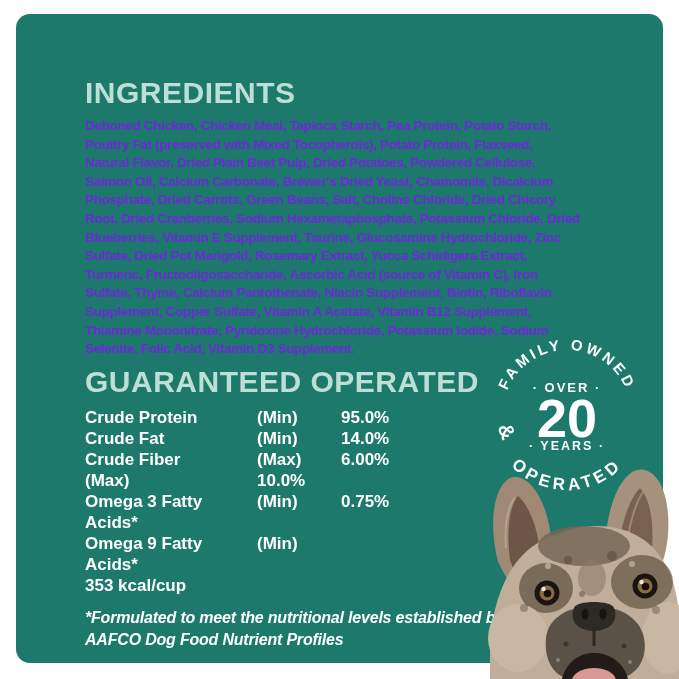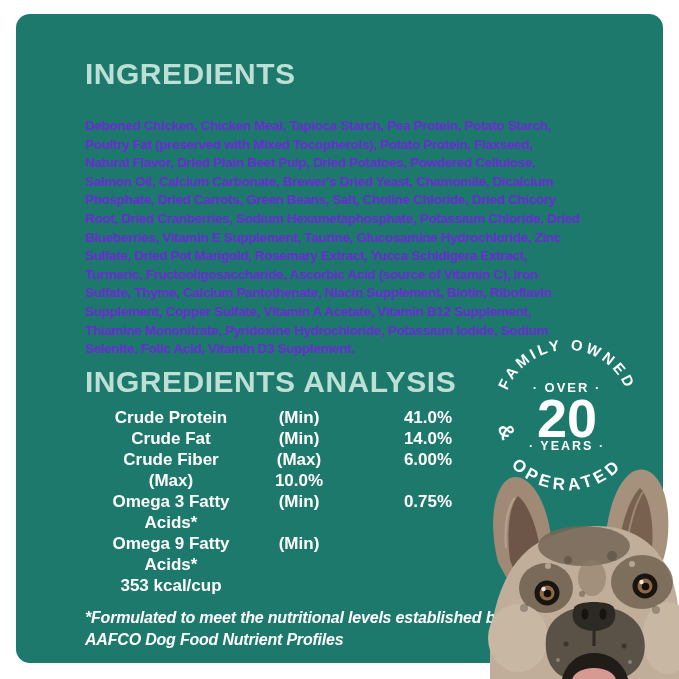--- a/index.html
+++ b/index.html
@@ -15,62 +15,62 @@
     position:absolute;left:85px;color:#BDDFD6;font-weight:bold;
     font-size:30px;letter-spacing:.5px;white-space:nowrap;
   }
   .ing-text{
     position:absolute;left:85px;top:117px;width:565px;
     color:#6d28d9;font-weight:bold;font-size:13.5px;line-height:18.6px;
     letter-spacing:-0.35px;white-space:pre-line;
   }
   .atable{
     position:absolute;left:85px;top:407px;width:430px;
-    color:#ffffff;font-weight:bold;font-size:17px;text-align:center;
+    color:#ffffff;font-weight:bold;font-size:17px;
   }
   .arow{display:grid;grid-template-columns:172px 84px 1fr;line-height:21px;}
   .arow .span2{grid-column:1/3;}
   .fn{
     position:absolute;left:85px;color:#ffffff;font-style:italic;font-weight:bold;
     font-size:16px;line-height:21.5px;white-space:pre-line;letter-spacing:-0.2px;
   }
   .badge{position:absolute;left:479px;top:326px;}
   .badge text{fill:#ffffff;font-weight:bold;font-family:"Liberation Sans",sans-serif;}
   .dog{position:absolute;left:488px;top:438px;}
 </style>
 </head>
 <body>
 
 <div class="screen">
 
   <div class="panel"></div>
 
-  <div class="heading" style="top:57px">INGREDIENTS</div>
+  <div class="heading" style="top:76px">INGREDIENTS</div>
 
   <div class="ing-text">Deboned Chicken, Chicken Meal, Tapioca Starch, Pea Protein, Potato Starch,
 Poultry Fat (preserved with Mixed Tocopherols), Potato Protein, Flaxseed,
 Natural Flavor, Dried Plain Beet Pulp, Dried Potatoes, Powdered Cellulose,
 Salmon Oil, Calcium Carbonate, Brewer's Dried Yeast, Chamomile, Dicalcium
 Phosphate, Dried Carrots, Green Beans, Salt, Choline Chloride, Dried Chicory
 Root, Dried Cranberries, Sodium Hexametaphosphate, Potassium Chloride, Dried
 Blueberries, Vitamin E Supplement, Taurine, Glucosamine Hydrochloride, Zinc
 Sulfate, Dried Pot Marigold, Rosemary Extract, Yucca Schidigera Extract,
 Turmeric, Fructooligosaccharide, Ascorbic Acid (source of Vitamin C), Iron
 Sulfate, Thyme, Calcium Pantothenate, Niacin Supplement, Biotin, Riboflavin
 Supplement, Copper Sulfate, Vitamin A Acetate, Vitamin B12 Supplement,
 Thiamine Mononitrate, Pyridoxine Hydrochloride, Potassium Iodide, Sodium
 Selenite, Folic Acid, Vitamin D3 Supplement.</div>
 
-  <div class="heading" style="top:365px">INGREDIENTS ANALYSIS</div>
+  <div class="heading" style="top:365px">GUARANTEED OPERATED</div>
 
   <div class="atable">
     <div class="arow">
       <span>Crude Protein</span>
       <span>(Min)</span>
-      <span>41.0%</span>
+      <span>95.0%</span>
     </div>
     <div class="arow">
       <span>Crude Fat</span>
       <span>(Min)</span>
       <span>14.0%</span>
     </div>
     <div class="arow">
       <span>Crude Fiber</span>
       <span>(Max)</span>
       <span>6.00%</span>

